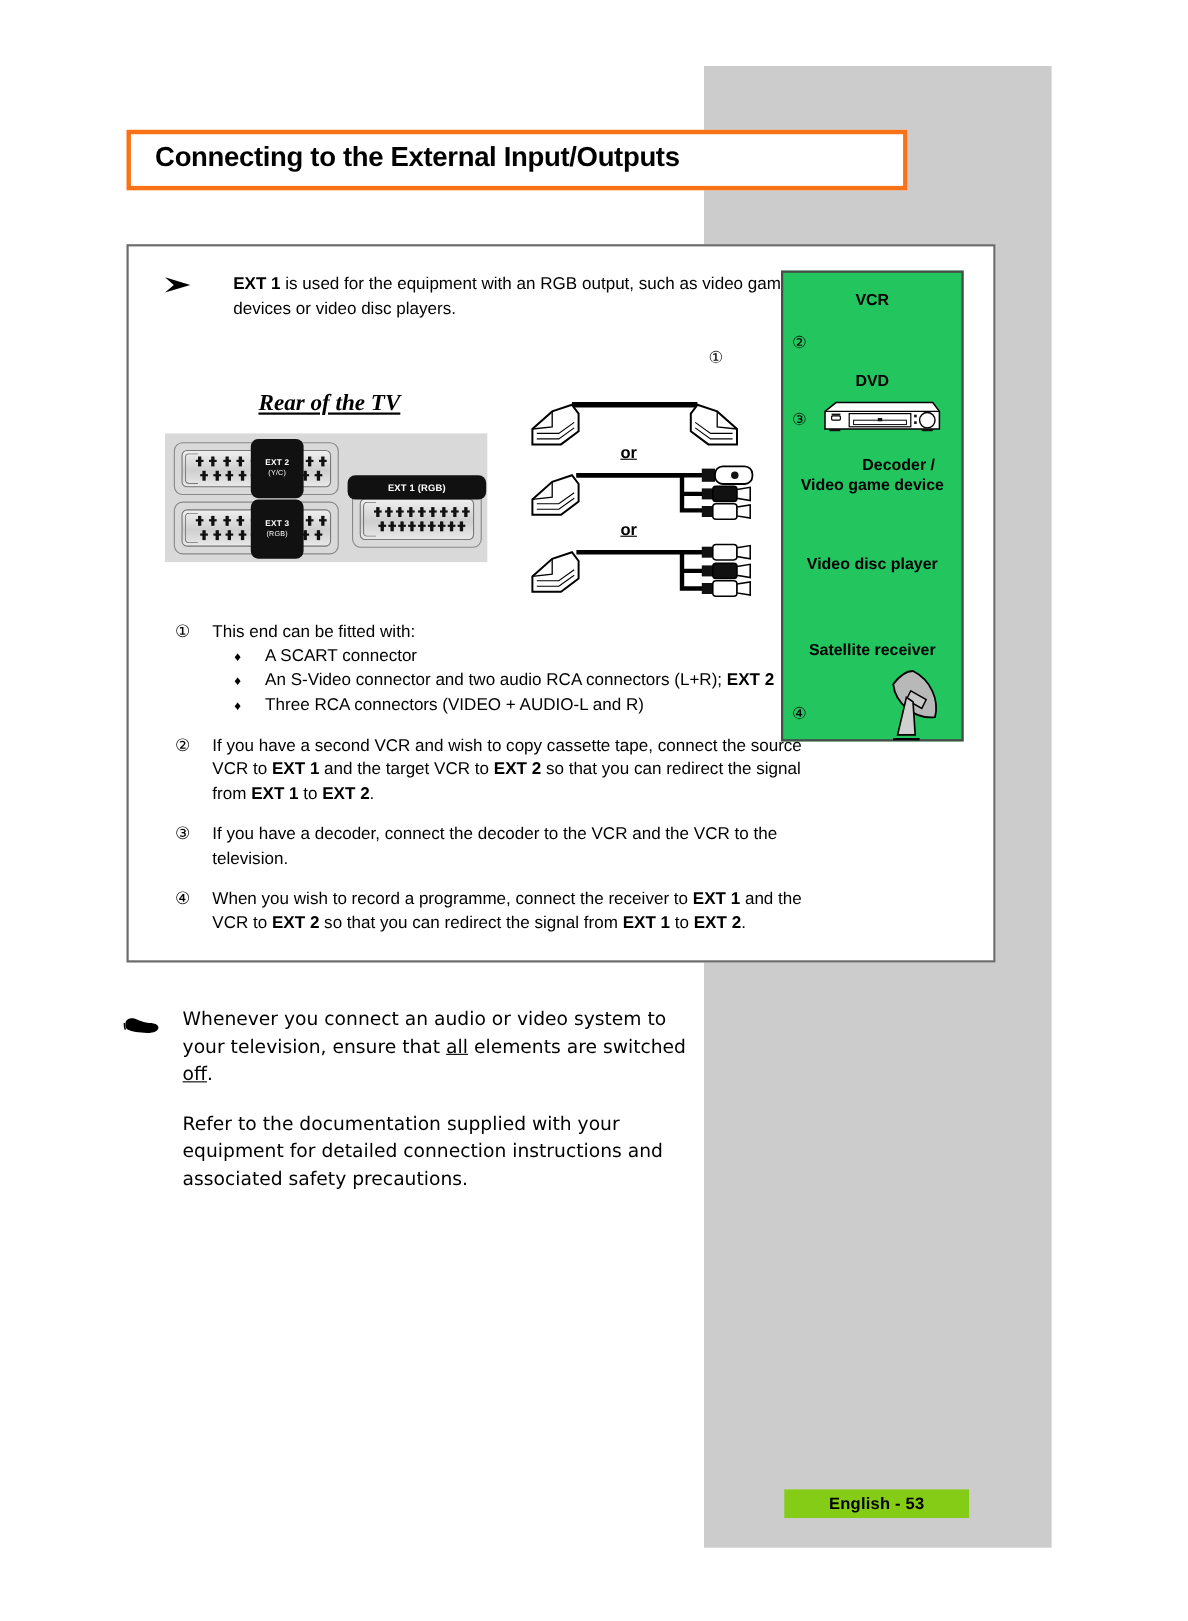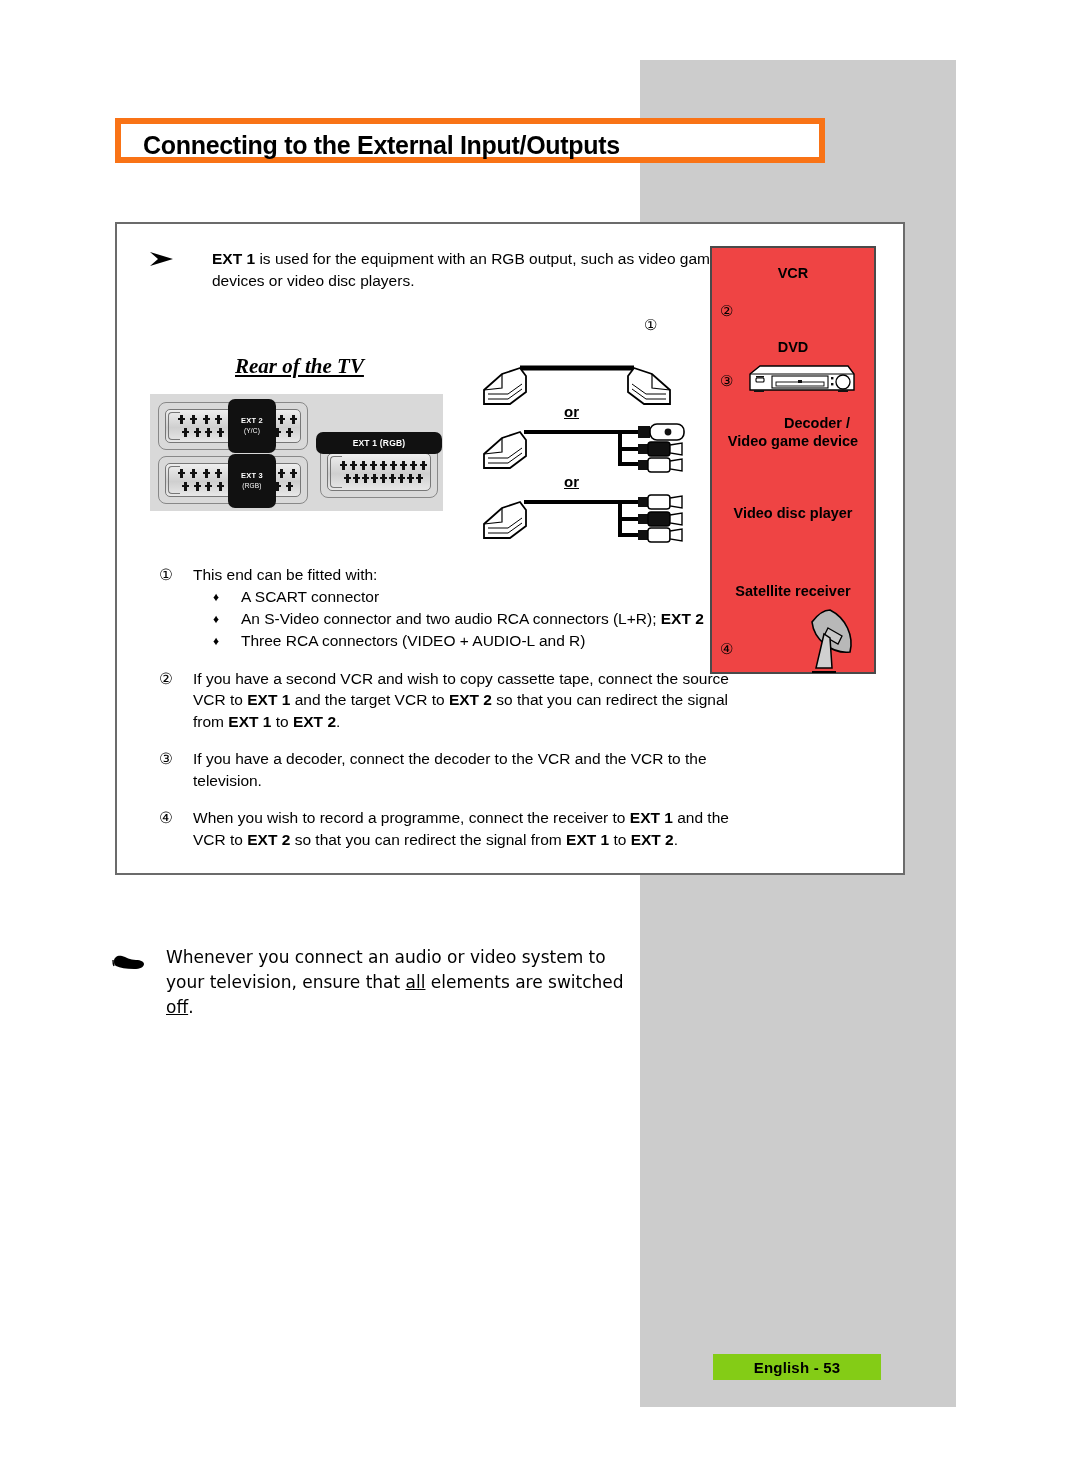--- a/index.html
+++ b/index.html
@@ -25,23 +25,23 @@
     height: 1347px;
     background: #cccccc;
   }
 
   
   .title-box {
     position: absolute;
     left: 115px;
     top: 118px;
     width: 710px;
-    height: 45px;
+    height: 55px;
     background: #ffffff;
-    border: 6px solid #f97316;
+    border: 4px solid #f97316;
     box-sizing: border-box;
   }
   .title-text {
     position: absolute;
     left: 22px;
     top: 7px;
     font-size: 25px;
     font-weight: bold;
     letter-spacing: -0.3px;
     font-family: "Liberation Sans", sans-serif;
@@ -233,21 +233,21 @@
     font-size: 12px;
   }
 
   
   .info-box {
     position: absolute;
     left: 710px;
     top: 246px;
     width: 166px;
     height: 428px;
-    background: #ef4444;
+    background: #22c55e;
     border: 2px solid #4a4a4a;
     box-sizing: border-box;
   }
   .info-label {
     position: absolute;
     width: 100%;
     text-align: center;
     font-size: 14.5px;
     font-weight: bold;
     line-height: 18px;
@@ -256,21 +256,20 @@
     position: absolute;
     font-size: 15px;
   }
 
   
   .bottom-note {
     position: absolute;
     left: 112px;
     top: 915px;
     width: 520px;
-    margin-top: 30px;
   }
   .hand-icon {
     position: absolute;
     left: 0px;
     top: 8px;
     width: 34px;
     height: 20px;
   }
   .bottom-note p {
     margin: 0 0 20px 0;
@@ -586,17 +585,18 @@
     <line x1="14" y1="66" x2="38" y2="66" stroke="#000" stroke-width="2"></line>
   </svg>
 </div>
 
 <div class="bottom-note">
   <svg class="hand-icon" viewBox="0 0 34 20">
     <path d="M2 8 C2 4 6 2 10 3 C14 4 18 7 24 7 C29 7 32 9 32 11 C32 14 28 16 22 16 C14 16 8 15 4 13 C2 12 2 10 2 8 Z" fill="#000"></path>
     <path d="M1 7 C1 11 2 13 2 13" fill="none" stroke="#000" stroke-width="1.4"></path>
   </svg>
   <p><span>Whenever you connect an audio or video system to your television, ensure that </span><u>all</u><span> elements are switched </span><u>off</u><span>.</span></p>
+  <p>Refer to the documentation supplied with your equipment for detailed connection instructions and associated safety precautions.</p>
 </div>
 
 <div class="footer-pill">
   <span class="footer-text">English - 53</span>
 </div>
 
 </body></html>

